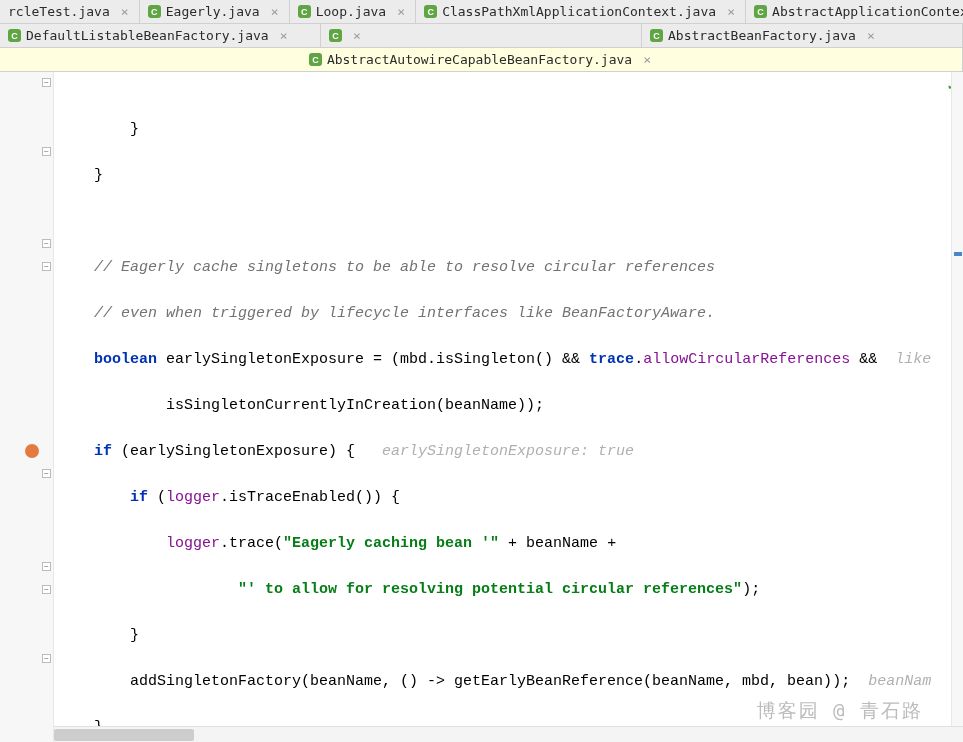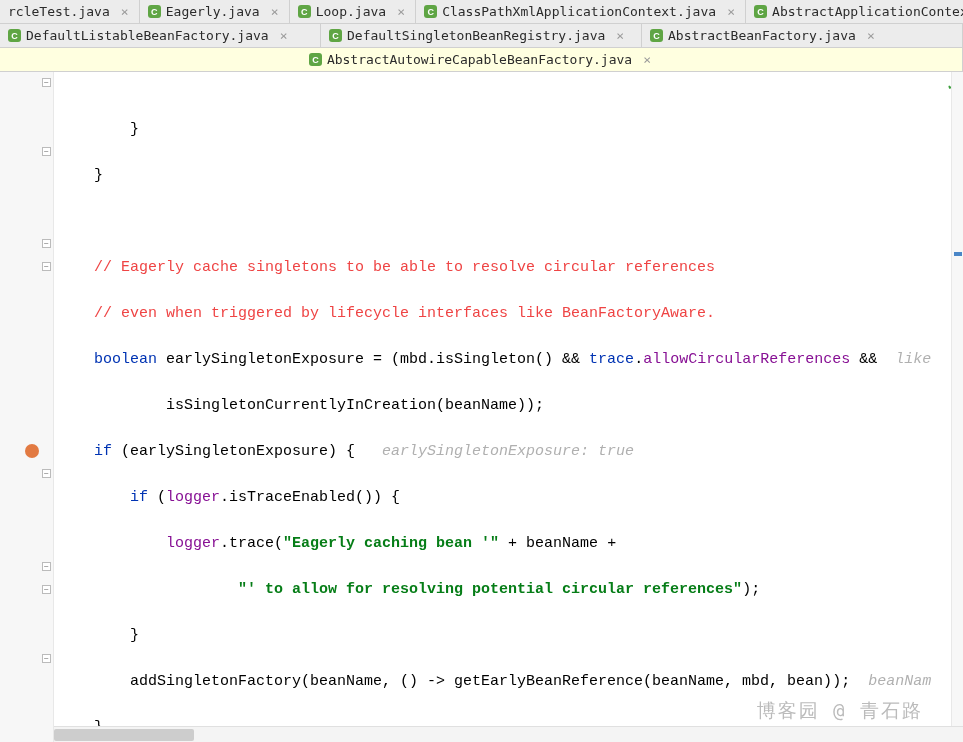--- a/index.html
+++ b/index.html
@@ -69,23 +69,23 @@
   font-family: Consolas, "Courier New", monospace;
   font-size: 15px;
   line-height: 23px;
   white-space: pre;
   padding-left: 4px;
   flex:1;
   position:relative;
   overflow:hidden;
 }
 .line { height:23px; }
-.kw { color:#0033b3; font-weight:normal; }
+.kw { color:#0033b3; font-weight:bold; }
 .str { color:#067d17; font-weight:bold; }
-.cm { color:#ef4444; }
+.cm { color:#737373; font-style:italic; }
 .hint { color:#b0b0b0; font-style:italic; }
 .field { color:#871094; }
 .check-icon {
   position:absolute; top:3px; right:6px;
   color:#3b9e3b; font-size:16px;
 }
 .gutter-icon {
   position:absolute; left:25px;
   width:14px; height:14px;
   border-radius:50%;
@@ -143,21 +143,20 @@
 </div>
 
 <div class="tabs-row">
   <div class="tab" style="flex:1">
       <span class="tab-icon">C</span>
       <span class="tab-label">DefaultListableBeanFactory.java</span>
       <span class="tab-close">×</span>
     </div>
   <div class="tab" style="flex:1">
       <span class="tab-icon">C</span>
-      <span class="tab-label">DefaultSingletonBeanRegistry.java</span>
       <span class="tab-close">×</span>
     </div>
   <div class="tab" style="flex:1">
       <span class="tab-icon">C</span>
       <span class="tab-label">AbstractBeanFactory.java</span>
       <span class="tab-close">×</span>
     </div>
 </div>
 
 <div class="tabs-row">

